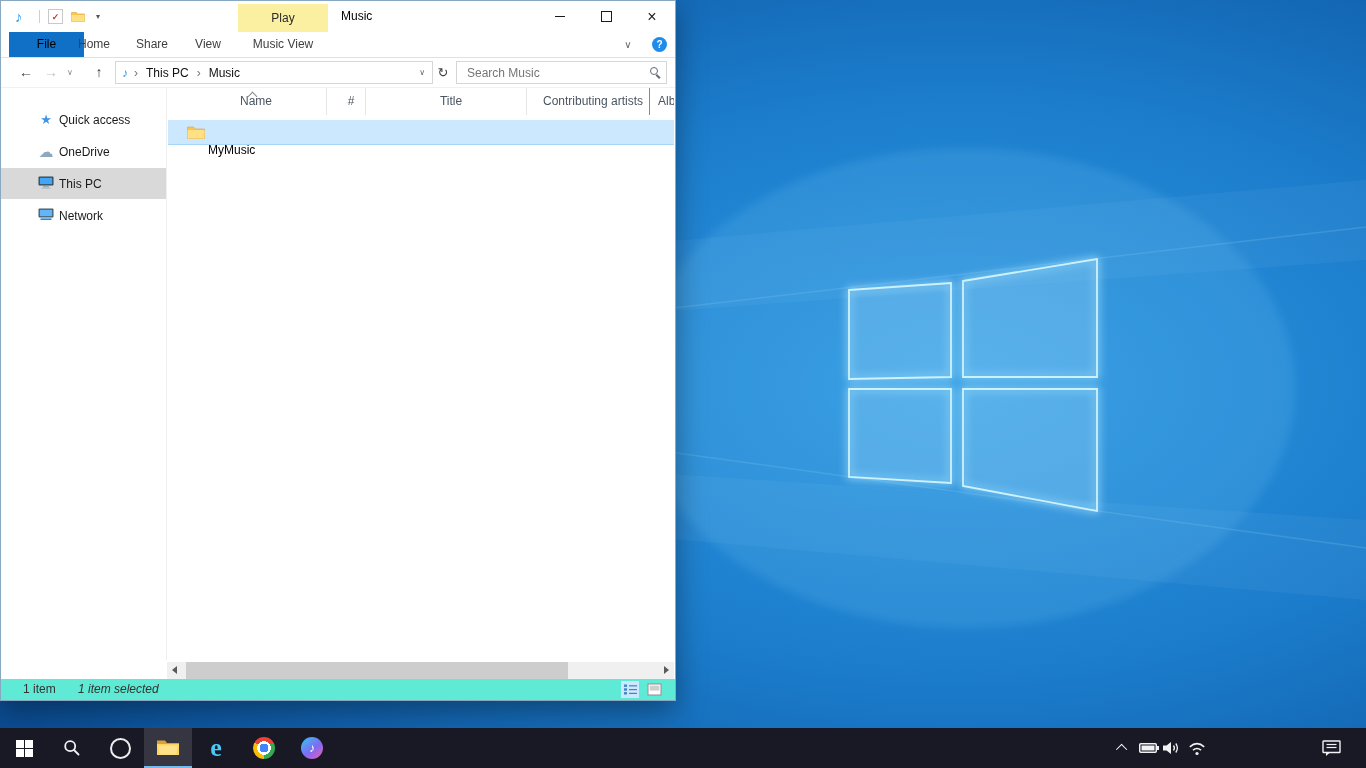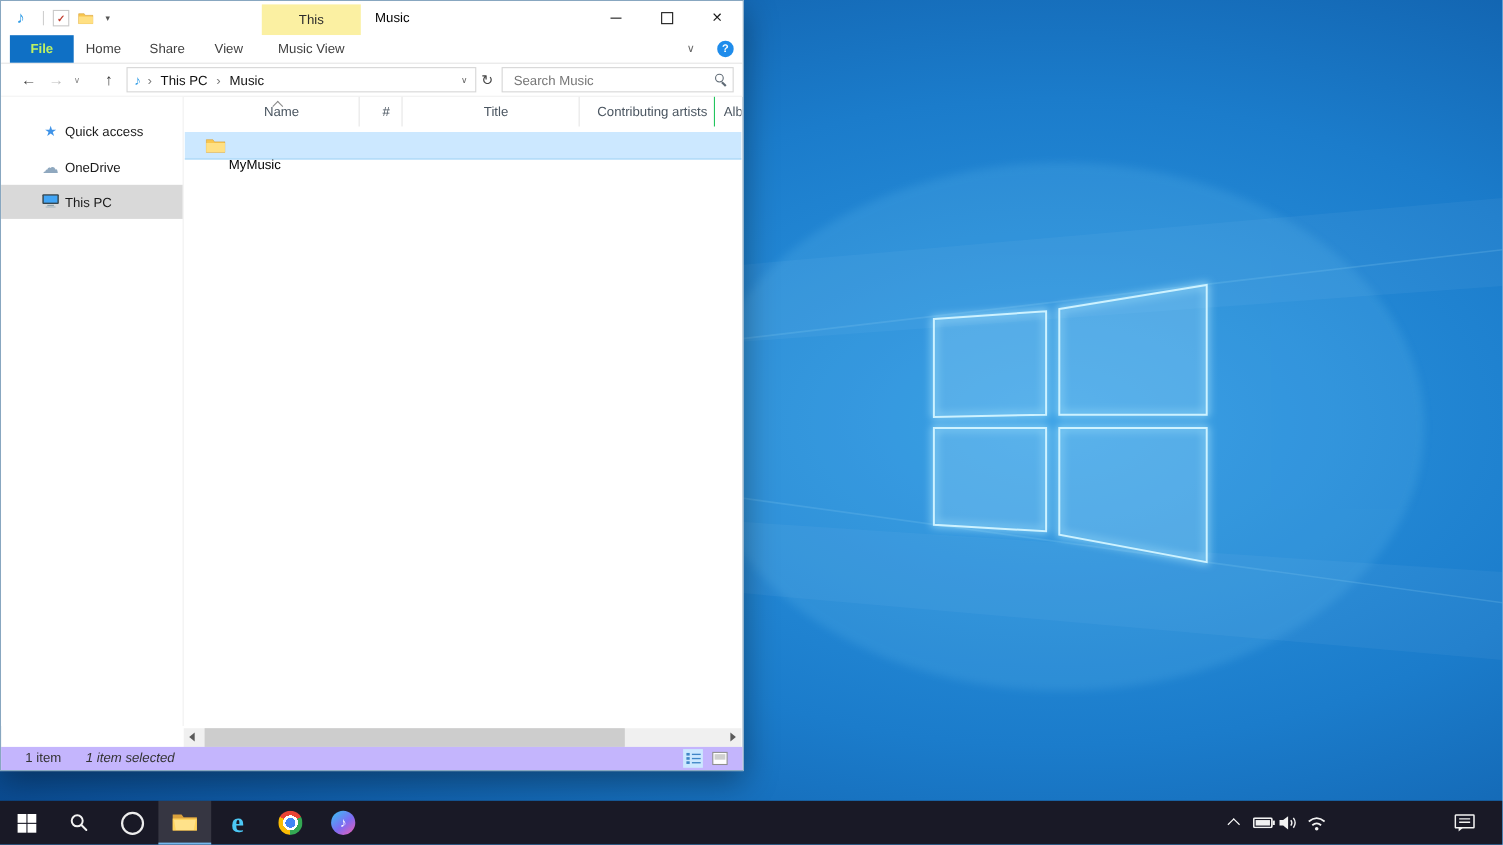--- a/index.html
+++ b/index.html
@@ -23,21 +23,21 @@
   .ctx-play{position:absolute;left:237px;top:3px;width:90px;height:28px;line-height:28px;text-align:center;background:#fbf0a2;color:#2b2b2b;}
   .win-title{position:absolute;left:340px;top:0;height:31px;line-height:31px;color:#000;}
   .win-btn{position:absolute;top:0;width:46px;height:31px;display:flex;align-items:center;justify-content:center;}
   .win-btn.min{right:92px;}.win-btn.max{right:46px;}.win-btn.close{right:0;font-size:16px;color:#1a1a1a;}
   .glyph-min{width:10px;height:1px;background:#1a1a1a;display:block;}
   .glyph-max{width:9px;height:9px;border:1px solid #1a1a1a;display:block;}
 
   
   .tabrow{position:absolute;left:0;top:31px;right:0;height:26px;background:#fff;border-bottom:1px solid #e0e0e0;box-sizing:border-box;}
   .tab{position:absolute;top:0;height:25px;line-height:25px;text-align:center;color:#3f3f3f;}
-  .tab.file{left:8px;width:58px;background:#0f70c5;color:#bef264;font-weight:bold;}
+  .tab.file{left:8px;width:75px;background:#0f70c5;color:#000000;}
   .tab.home{left:70px;width:46px;}
   .tab.share{left:128px;width:46px;}
   .tab.view{left:186px;width:42px;}
   .tab.ctx{left:237px;width:90px;}
   .ribbon-collapse{position:absolute;right:36px;top:0;height:25px;line-height:25px;width:22px;text-align:center;color:#666;font-size:10px;}
   .help-btn{position:absolute;right:8px;top:5px;width:15px;height:15px;border-radius:50%;background:#1f8ceb;color:#fff;font-size:10px;font-weight:bold;display:flex;align-items:center;justify-content:center;}
 
   
   .navrow{position:absolute;left:0;top:57px;right:0;height:30px;background:#fff;border-bottom:1px solid #f0f0f0;box-sizing:border-box;}
   .nav-ico{position:absolute;top:0;height:29px;line-height:29px;text-align:center;font-size:14px;color:#3b3b3b;}
@@ -81,21 +81,21 @@
   .filerow .fname{position:absolute;left:40px;color:#000;margin-top:36px;}
   .folder-ico{position:absolute;left:19px;top:5px;}
 
   
   .hscroll{position:absolute;left:166px;right:1px;top:661px;height:17px;background:#f0f0f0;}
   .hs-thumb{position:absolute;left:19px;top:0;width:382px;height:17px;background:#cdcdcd;}
   .hs-left{position:absolute;left:5px;top:4px;width:0;height:0;border-top:4.5px solid transparent;border-bottom:4.5px solid transparent;border-right:5px solid #5a5a5a;}
   .hs-right{position:absolute;right:5px;top:4px;width:0;height:0;border-top:4.5px solid transparent;border-bottom:4.5px solid transparent;border-left:5px solid #5a5a5a;}
 
   
-  .statusbar{position:absolute;left:0;right:0;top:678px;height:21px;background:#c4b5fd;}
+  .statusbar{position:absolute;left:0;right:0;top:678px;height:21px;background:#5eead4;}
   .st-count{position:absolute;left:22px;top:0;height:21px;line-height:21px;color:#333;}
   .st-sel{position:absolute;left:77px;top:0;height:21px;line-height:21px;color:#333;font-style:italic;}
   .view-toggle{position:absolute;top:2px;width:18px;height:17px;display:flex;align-items:center;justify-content:center;}
   .view-toggle.details{right:36px;background:#cce8ff;}
   .view-toggle.thumbs{right:12px;}
 
   
   .taskbar{position:absolute;left:0;top:728px;width:1366px;height:40px;background:#191926;z-index:10;}
   .tb-btn{position:absolute;top:0;width:48px;height:40px;display:flex;align-items:center;justify-content:center;box-sizing:border-box;}
   .tb-btn.active{background:rgba(255,255,255,.13);border-bottom:2px solid #76b9ed;}
@@ -159,21 +159,21 @@
       <button class="qat-btn" style="left:46px">
         <span class="qat-check">✓</span>
       </button>
       <button class="qat-btn" style="left:68px">
         <svg width="14" height="11" viewBox="0 0 14 11">
           <path d="M0.5,1.5 h5 l1,1.5 h7 v7.5 h-13 z" fill="#f9c74f" stroke="#d9a33c" stroke-width="0.6"></path>
           <path d="M0.5,4 h13 v6.5 h-13 z" fill="#ffe083"></path>
         </svg>
       </button>
       <button class="qat-caret">▾</button>
-      <div class="ctx-play">This</div>
+      <div class="ctx-play">Play</div>
       <div class="win-title">Music</div>
       <button class="win-btn min">
           <span class="glyph-min"></span>
         </button>
       <button class="win-btn max">
           <span class="glyph-max"></span>
         </button>
       <button class="win-btn close">
           <span>×</span>
         </button>
@@ -224,20 +224,30 @@
       <div class="side-item sel" style="top:80px">
         <span class="side-ico">
           <svg width="16" height="13" viewBox="0 0 16 13">
             <rect x="0.5" y="0.5" width="15" height="9" rx="1" fill="#37474f"></rect>
             <rect x="1.8" y="1.8" width="12.4" height="6.4" fill="#42a5f5"></rect>
             <rect x="5" y="10.2" width="6" height="1.2" fill="#90a4ae"></rect>
             <rect x="3.5" y="11.6" width="9" height="1.2" fill="#b0bec5"></rect>
           </svg>
         </span>
         <span class="side-label">This PC</span>
+      </div>
+      <div class="side-item" style="top:112px">
+        <span class="side-ico">
+          <svg width="16" height="13" viewBox="0 0 16 13">
+            <rect x="0.5" y="0.5" width="15" height="9" rx="1" fill="#455a64"></rect>
+            <rect x="1.8" y="1.8" width="12.4" height="6.4" fill="#64b5f6"></rect>
+            <rect x="2.5" y="10.4" width="11" height="1.6" fill="#1e88e5"></rect>
+          </svg>
+        </span>
+        <span class="side-label">Network</span>
       </div>
     </div>
 
     <div class="headers">
       <button class="col c0">
         <span>Name</span>
         <span class="sort-up"></span>
       </button>
       <button class="col c1"><span>#</span></button>
       <button class="col c2"><span>Title</span></button>

